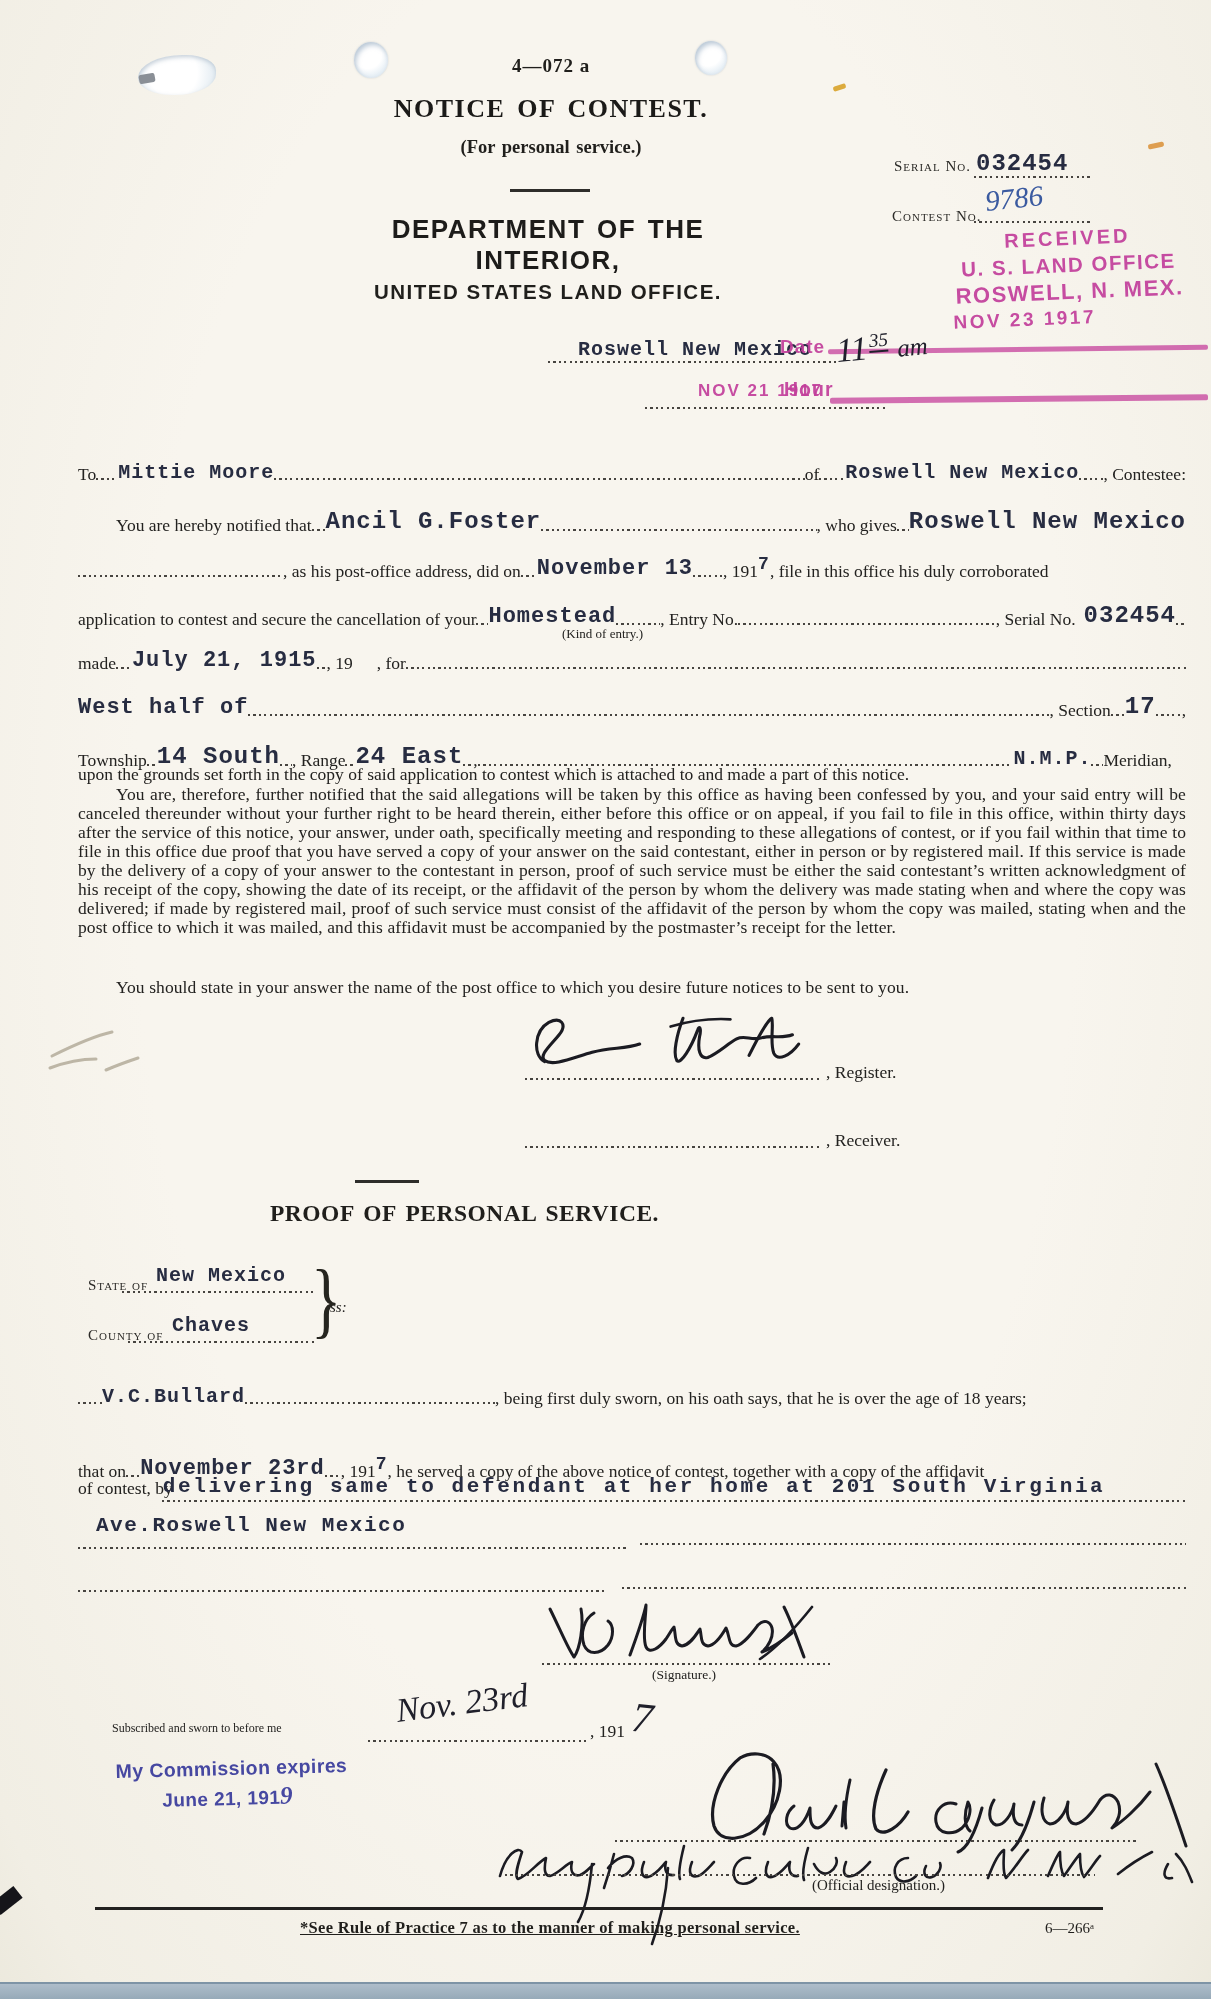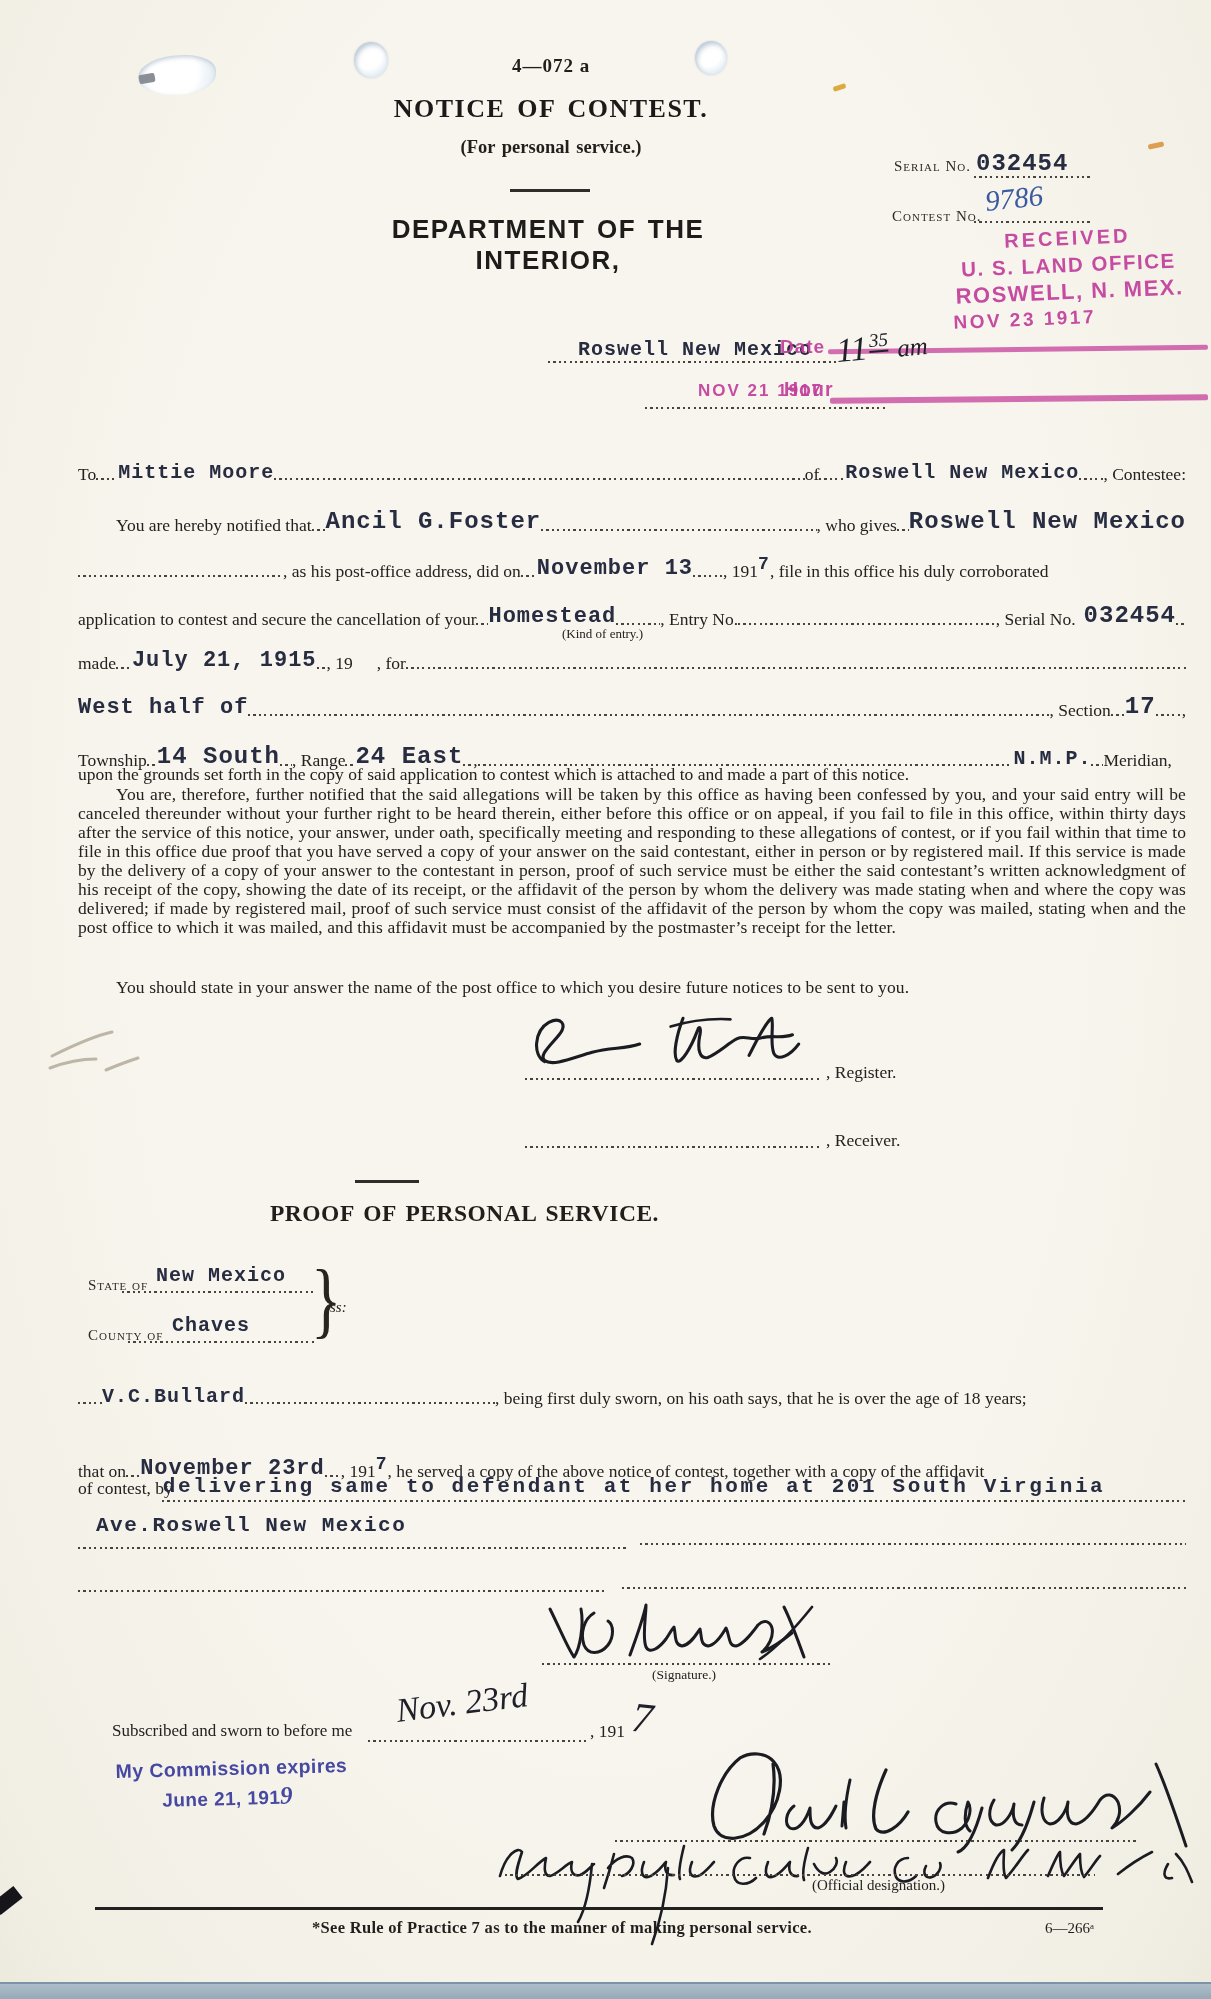--- a/index.html
+++ b/index.html
@@ -73,20 +73,21 @@
 
   <div class="abs titleblock">
     <div class="abs formno" style="top:55px;left:0;width:420px;">4—072 a</div>
     <div class="abs bigtitle" style="top:94px;left:0;width:420px;">NOTICE OF CONTEST.</div>
     <div class="abs subtitle" style="top:137px;left:0;width:420px;">(For personal service.)</div>
     <div class="abs shortrule" style="top:189px;left:169px;width:80px;"></div>
   </div>
 
   <div class="abs" style="left:318px;top:214px;width:460px;text-align:center;">
     <div class="dept">DEPARTMENT OF THE INTERIOR,</div>
+    <div class="office" style="margin-top:4px;">UNITED STATES LAND OFFICE.</div>
   </div>
 
   <span class="abs caps-lbl" style="left:894px;top:158px;">Serial No.</span>
   <span class="abs tw tw21" style="left:976px;top:150px;">032454</span>
   <div class="dlabs" style="left:974px;top:176px;width:118px;"></div>
   <span class="abs caps-lbl" style="left:892px;top:208px;">Contest No.</span>
   <span class="abs hw" style="left:985px;top:182px;font-size:29px;color:#3a5aa0;transform:rotate(-6deg);">9786</span>
   <div class="dlabs" style="left:974px;top:221px;width:118px;"></div>
 
   <div class="abs recstamp stampM">
@@ -258,21 +259,21 @@
   <svg class="abs" role="img" style="left:534px;top:1597px;" width="306" height="70" viewBox="0 0 306 70" aria-label="V C Bullard">
     <path class="ink" stroke-width="3" d="M16,12 C26,32 34,52 40,60 C46,52 50,28 47,12"></path>
     <path class="ink" stroke-width="3" d="M60,16 C50,22 46,36 50,48 C54,58 66,58 74,48 C80,40 80,28 74,24"></path>
     <path class="ink" stroke-width="3" d="M96,58 C104,36 110,18 112,8 C112,20 108,40 112,50 C116,58 126,50 132,42 C136,36 138,32 140,30 C142,38 140,48 148,49 C156,48 162,38 166,32 C168,40 166,48 174,49 C182,48 188,38 192,31 C196,39 194,49 202,49 C210,47 218,36 224,28 C230,22 236,24 238,31 C240,40 234,50 228,55 C236,52 248,44 258,36"></path>
     <path class="ink" stroke-width="3" d="M250,10 C258,26 264,44 270,60"></path>
     <path class="ink" stroke-width="2.6" d="M226,62 C244,50 262,30 278,10"></path>
   </svg>
   <div class="dlabs" style="left:542px;top:1663px;width:292px;"></div>
   <span class="abs caption" style="left:652px;top:1667px;">(Signature.)</span>
 
-  <span class="abs lbl" style="left:112px;top:1721px;font-size:17px;">Subscribed and sworn to before me</span>
+  <span class="abs lbl" style="left:112px;top:1721px;font-size:12px;">Subscribed and sworn to before me</span>
   <div class="dlabs" style="left:368px;top:1740px;width:218px;"></div>
   <span class="abs hw" style="left:396px;top:1684px;font-size:34px;transform:rotate(-7deg);">Nov. 23rd</span>
   <span class="abs lbl" style="left:590px;top:1721px;">, 191</span>
   <span class="abs hw" style="left:632px;top:1694px;font-size:42px;transform:rotate(6deg);">7</span>
 
   <div class="abs bluestamp" style="left:116px;top:1757px;transform:rotate(-1.5deg);">
     <div style="font-size:19.5px;letter-spacing:.4px;">My Commission expires</div>
     <div style="margin-left:46px;margin-top:3px;">
       <span style="font-size:19px;letter-spacing:.4px;">June 21, 191</span><span class="hw" style="color:#3d3f9e;font-size:25px;">9</span>
     </div>
@@ -291,18 +292,18 @@
     <path class="ink" stroke-width="2.6" d="M126,20 C122,36 118,48 116,54 M120,34 C128,24 138,20 144,24 C148,30 142,40 134,42 M156,28 C152,38 154,44 160,43 C168,41 174,32 178,28 C176,36 178,42 186,41 M196,12 C192,28 190,40 192,45 M204,28 C200,38 202,44 210,42 C216,40 222,32 226,28"></path>
     <path class="ink" stroke-width="2.6" d="M180,34 C178,62 172,88 164,110"></path>
     <path class="ink" stroke-width="2.6" d="M262,24 C252,22 244,32 246,42 C248,52 260,52 268,44 M280,28 C276,38 278,44 284,43 C292,41 298,32 302,28 C300,36 302,43 310,42 M320,14 C316,28 314,40 316,46 M326,30 C330,38 336,42 342,38 C348,34 350,28 348,24 M358,28 C354,38 356,44 364,42 C372,40 378,32 382,28"></path>
     <path class="ink" stroke-width="2.6" d="M420,24 C410,24 404,34 408,43 C412,50 422,48 428,42 M438,32 C434,40 438,45 444,43 C450,41 454,34 452,29"></path>
     <path class="ink" stroke-width="2.6" d="M500,44 C506,28 512,18 516,16 C516,26 514,38 518,44 C526,36 534,22 540,16 M560,42 C566,28 570,20 572,18 C572,26 572,36 576,42 C582,34 588,24 592,20 C592,28 592,38 596,43 C602,36 608,26 612,22 M630,40 C640,32 652,24 664,18 M680,30 C674,40 676,46 684,44 M688,20 C696,28 700,38 704,48"></path>
   </svg>
   <div class="dlabs" style="left:505px;top:1874px;width:590px;"></div>
   <span class="abs caption" style="left:812px;top:1877px;font-size:15px;">(Official designation.)</span>
 
   <div class="abs" style="left:95px;top:1907px;width:1008px;height:2.5px;background:#222120;"></div>
-  <span class="abs" style="left:312px;top:1918px;font:bold 16.5px 'Liberation Serif',serif;letter-spacing:.3px;">*See Rule of Practice 7 as to the manner of making personal service.</span>
+  <span class="abs" style="left:300px;top:1918px;font:bold 16.5px 'Liberation Serif',serif;letter-spacing:.3px;text-decoration:underline;">*See Rule of Practice 7 as to the manner of making personal service.</span>
   <span class="abs" style="left:1005px;top:1920px;font:15px 'Liberation Serif','DejaVu Sans',serif;margin-left:40px;">6—266ᵃ</span>
 
   <div class="abs wedge"></div>
   <div class="abs bottomstrip"></div>
 </div>
 
 </body></html>

